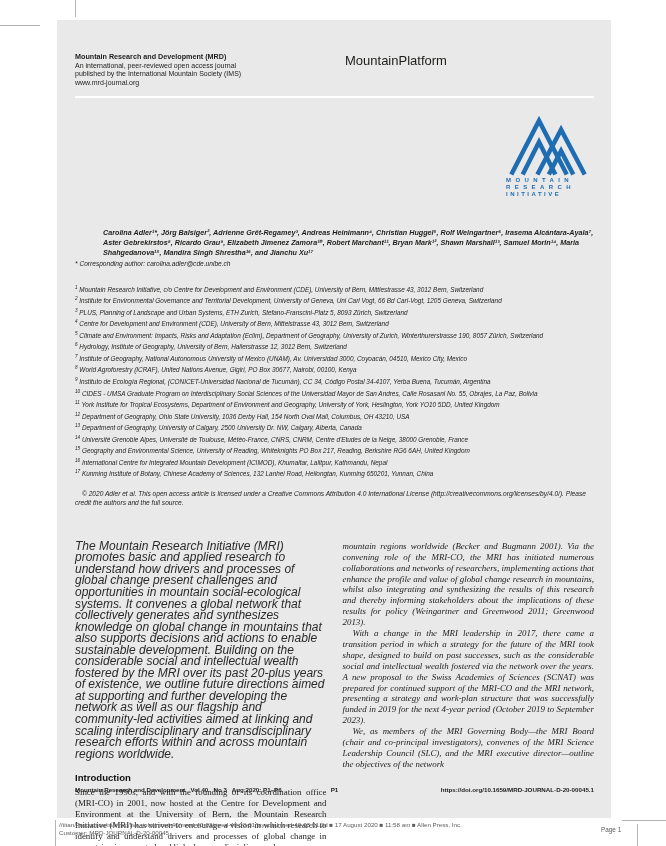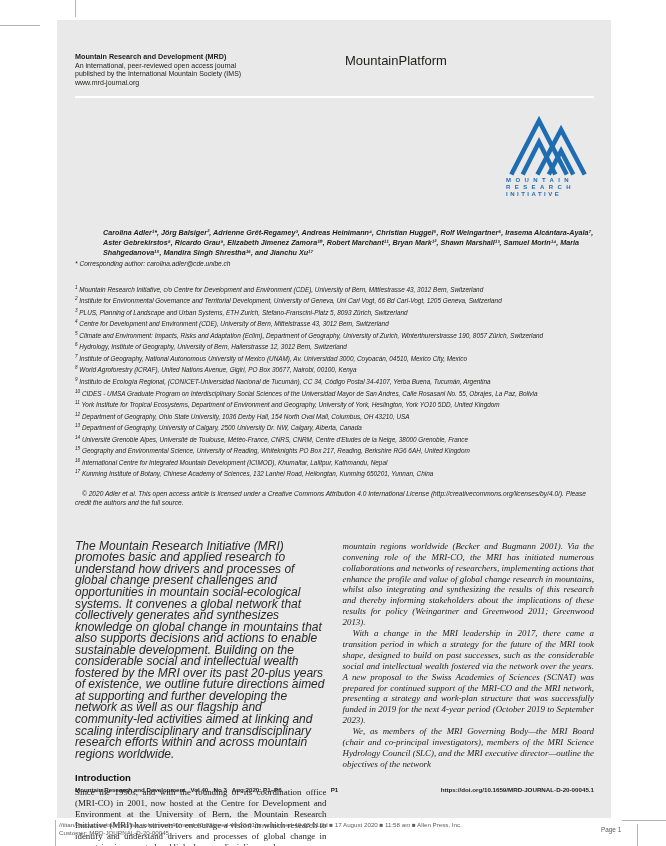--- a/index.html
+++ b/index.html
@@ -184,21 +184,21 @@
       <div class="abstract">The Mountain Research Initiative (MRI) promotes basic and applied research to understand how drivers and processes of global change present challenges and opportunities in mountain social-ecological systems. It convenes a global network that collectively generates and synthesizes knowledge on global change in mountains that also supports decisions and actions to enable sustainable development. Building on the considerable social and intellectual wealth fostered by the MRI over its past 20-plus years of existence, we outline future directions aimed at supporting and further developing the network as well as our flagship and community-led activities aimed at linking and scaling interdisciplinary and transdisciplinary research efforts within and across mountain regions worldwide.</div>
       <div class="intro-heading">Introduction</div>
       <div class="body-serif left-body">Since the 1990s, and with the founding of its coordination office (MRI-CO) in 2001, now hosted at the Centre for Development and Environment at the University of Bern, the Mountain Research Initiative (MRI) has striven to encourage a vision in which research to identify and understand drivers and processes of global change in mountains is promoted and linked across disciplines and</div>
     </div>
     <div class="col right-col body-serif">
 
         <p>mountain regions worldwide (Becker and Bugmann 2001). Via the convening role of the MRI-CO, the MRI has initiated numerous collaborations and networks of researchers, implementing actions that enhance the profile and value of global change research in mountains, whilst also integrating and synthesizing the results of this research and thereby informing stakeholders about the implications of these results for policy (Weingartner and Greenwood 2011; Greenwood 2013).</p>
 
         <p>With a change in the MRI leadership in 2017, there came a transition period in which a strategy for the future of the MRI took shape, designed to build on past successes, such as the considerable social and intellectual wealth fostered via the network over the years. A new proposal to the Swiss Academies of Sciences (SCNAT) was prepared for continued support of the MRI-CO and the MRI network, presenting a strategy and work-plan structure that was successfully funded in 2019 for the next 4-year period (October 2019 to September 2023).</p>
 
-        <p>We, as members of the MRI Governing Body—the MRI Board (chair and co-principal investigators), members of the MRI Science Hydrology Council (SLC), and the MRI executive director—outline the objectives of the network</p>
+        <p>We, as members of the MRI Governing Body—the MRI Board (chair and co-principal investigators), convenes of the MRI Science Leadership Council (SLC), and the MRI executive director—outline the objectives of the network</p>
       </div>
   </div>
 
   <div class="page-footer">
     <span class="pf-center">P1</span>
     <span class="pf-left">Mountain Research and Development   Vol 40   No 3   Aug 2020: P1–P6</span>
     <span class="pf-right linkish">https://doi.org/10.1659/MRD-JOURNAL-D-20-00045.1</span>
   </div>
 
 </div>

